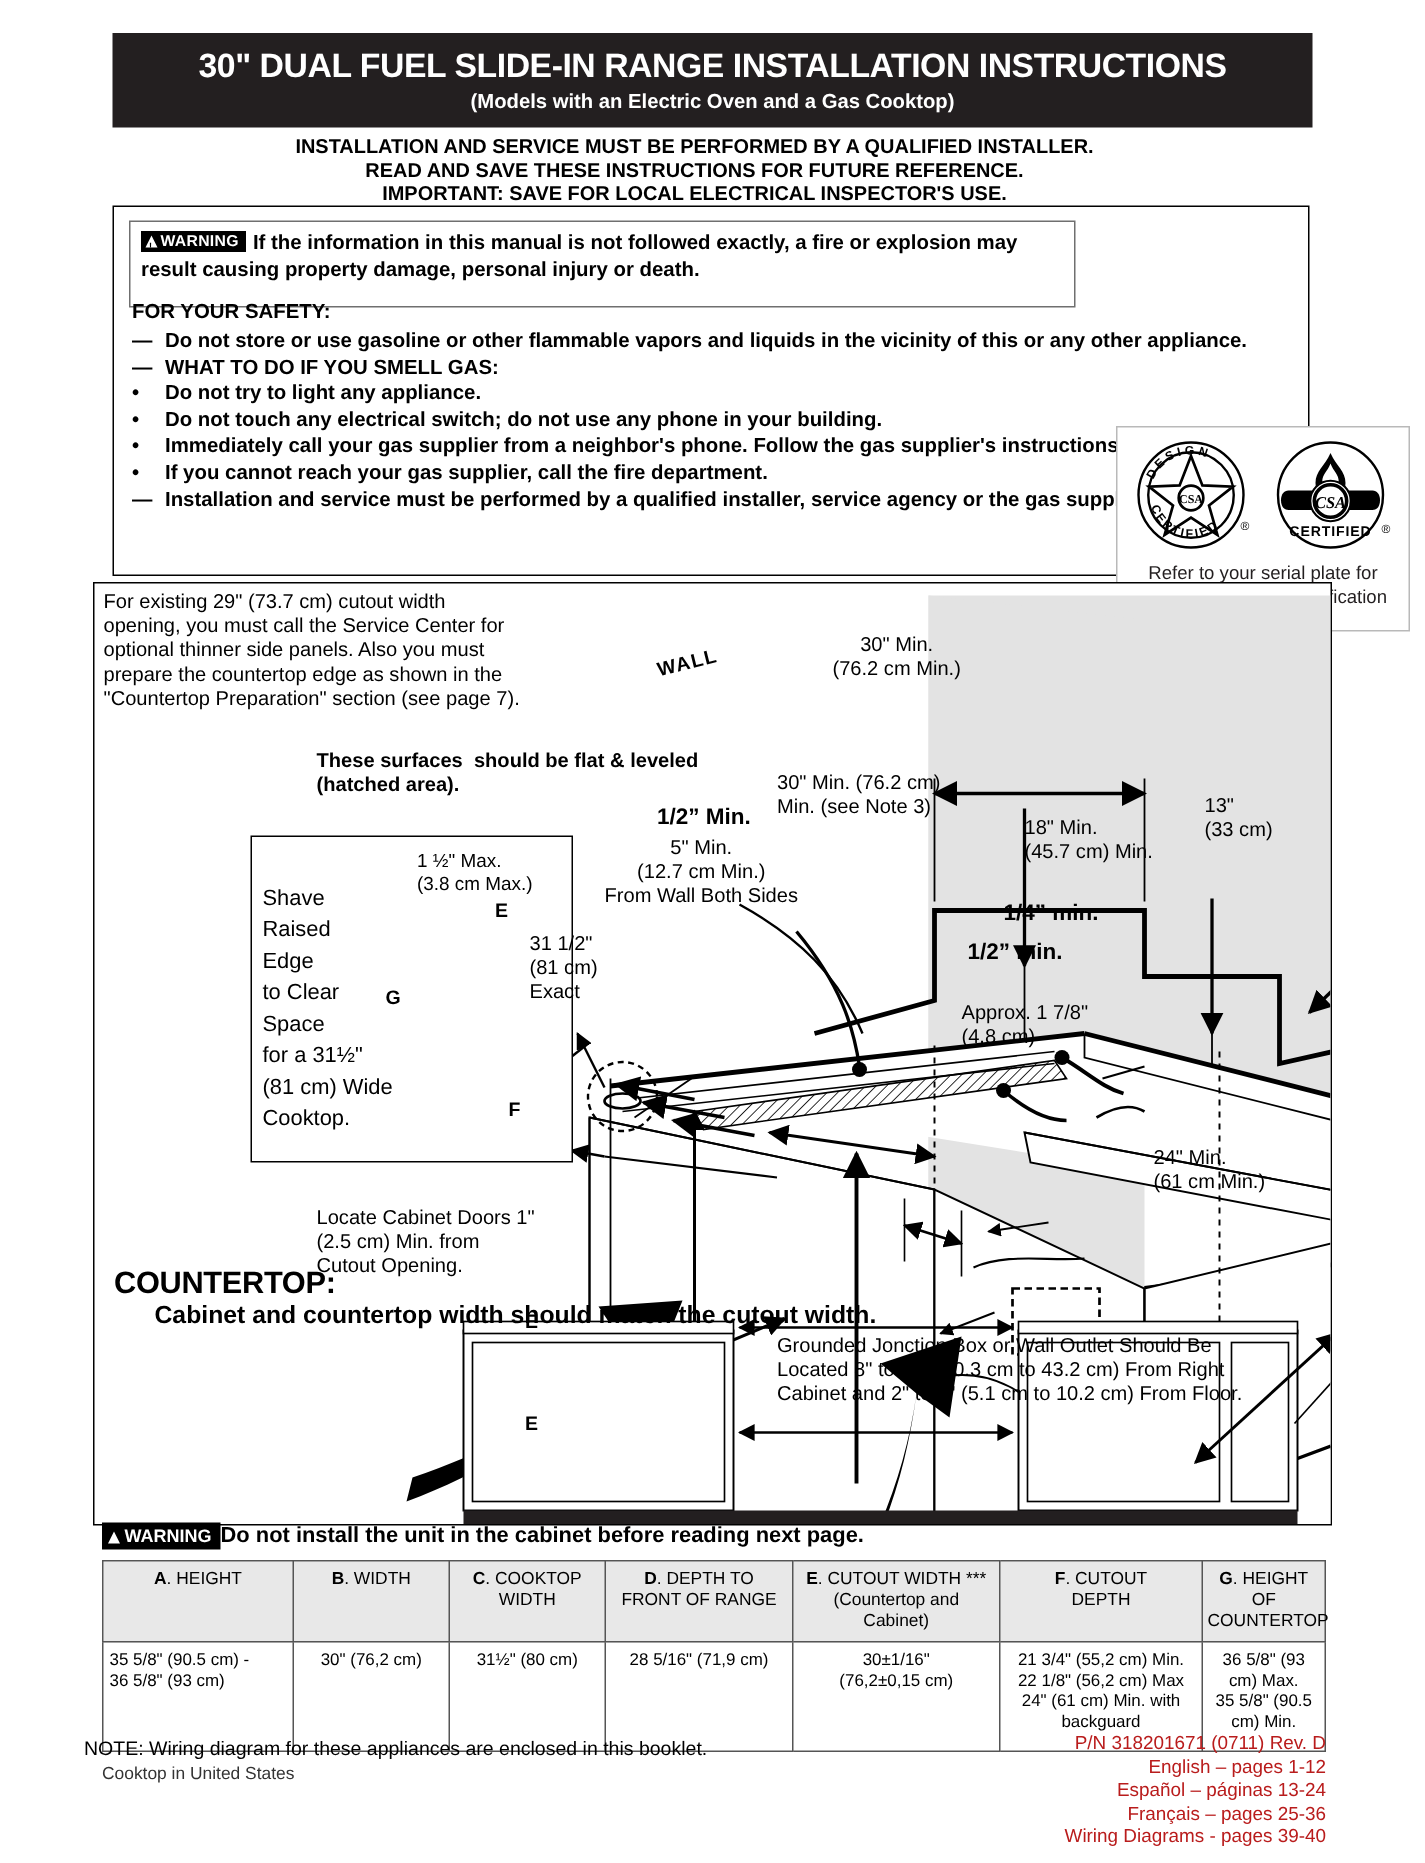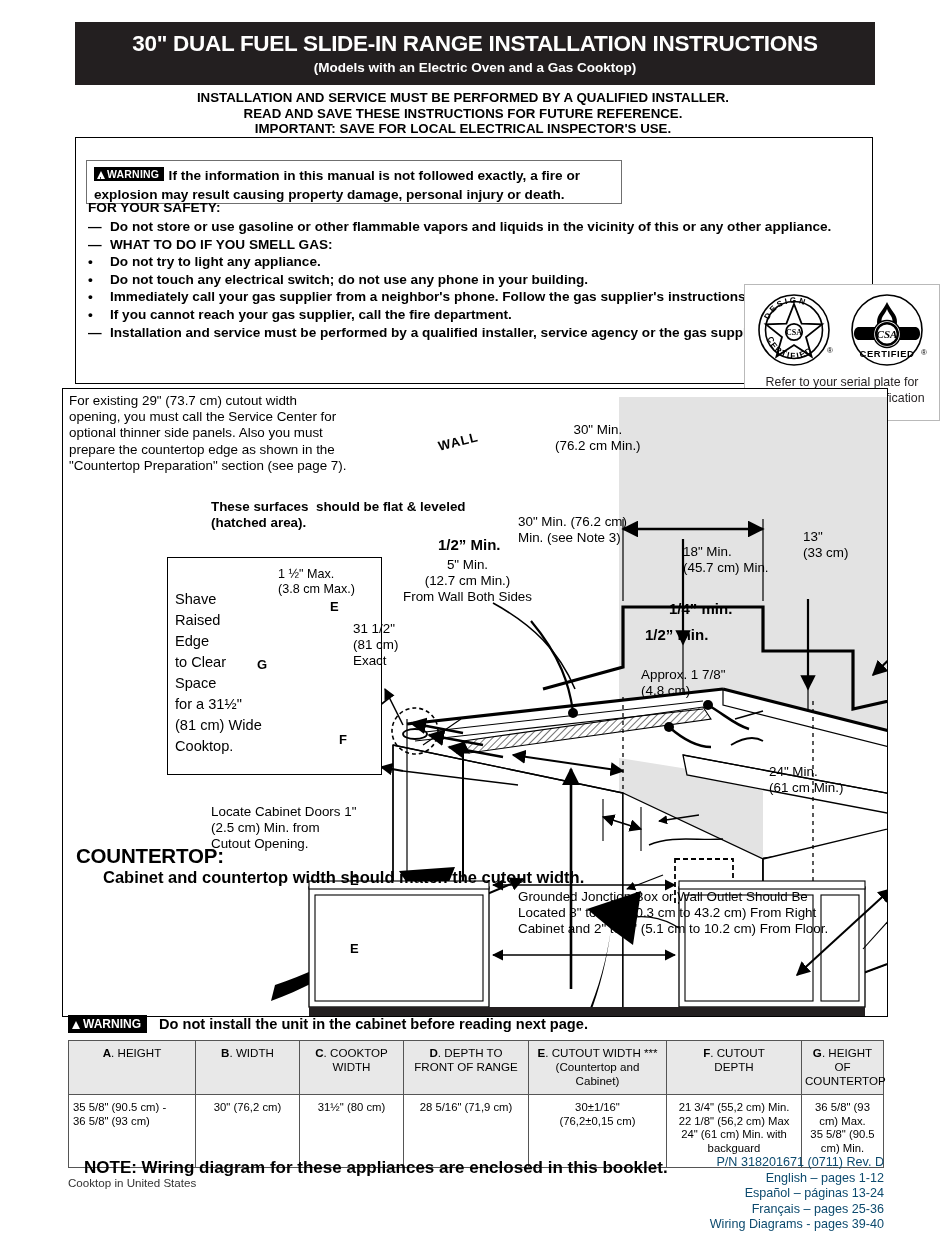--- a/index.html
+++ b/index.html
@@ -10,21 +10,21 @@
   .title-bar{position:absolute;left:75px;top:22px;width:800px;height:63px;background:#231f20;
              display:flex;flex-direction:column;align-items:center;justify-content:center;}
   .title-main{color:#fff;font-weight:bold;font-size:22.5px;letter-spacing:-0.3px;line-height:1;}
   .title-sub{color:#fff;font-weight:bold;font-size:13.5px;margin-top:5px;line-height:1;}
 
   .intro{position:absolute;left:0;top:90px;width:926px;text-align:center;font-weight:bold;font-size:13.3px;line-height:15.5px;}
 
   
   .safety-box{position:absolute;left:75px;top:137px;width:798px;height:247px;border:1.5px solid #000;box-sizing:border-box;}
 
-  .warn-line{position:absolute;left:10px;top:22px;width:536px;border:1.5px solid #6f6f6f;box-sizing:border-box;padding:5px 6px 0 7px;}
+  .warn-line{position:absolute;left:10px;top:9px;width:631px;border:1.5px solid #6f6f6f;box-sizing:border-box;padding:5px 6px 15px 7px;}
   .warn-badge{display:inline-block;background:#000;color:#fff;font-weight:bold;font-size:10.5px;letter-spacing:0.2px;
               padding:1px 5px 1px 3px;vertical-align:2px;line-height:12px;}
   .warn-badge .tri{display:inline-block;width:0;height:0;border-left:4.5px solid transparent;border-right:4.5px solid transparent;
                    border-bottom:8px solid #fff;position:relative;top:1px;margin-right:2px;}
   .warn-badge .tri::after{content:"!";position:absolute;left:-1.6px;top:2px;font-size:6px;color:#000;font-weight:bold;}
   .warn-text{font-weight:bold;font-size:13.6px;line-height:17.5px;display:inline;}
 
   .fys{position:absolute;left:12px;top:62px;font-weight:bold;font-size:13.6px;}
   .safety-list{position:absolute;left:12px;top:80px;width:776px;}
   .sitem{display:flex;font-weight:bold;font-size:13.6px;line-height:17.6px;margin-bottom:0px;}
@@ -44,34 +44,34 @@
   .txt.sm{font-size:12.6px;line-height:15px;}
 
   .shave-box{position:absolute;left:104px;top:168px;width:215px;height:218px;border:1.4px solid #000;box-sizing:border-box;background:#fff;}
 
   .imp-word{position:absolute;left:13px;top:455px;font-weight:bold;font-size:20.5px;letter-spacing:-0.2px;}
   .imp-body{position:absolute;left:40px;top:478px;font-weight:bold;font-size:16.5px;line-height:21.5px;}
 
   
   .warn2{position:absolute;left:68px;top:1015px;display:flex;align-items:center;}
   .warn2 .badge2{background:#000;color:#fff;font-weight:bold;font-size:12px;padding:2px 6px 2px 4px;line-height:14px;}
-  .warn2 .w2text{font-weight:bold;font-size:14.6px;margin-left:12px;}
+  .warn2 .w2text{font-weight:bold;font-size:14.6px;}
 
   
   table.spec{position:absolute;left:68px;top:1040px;width:816px;border-collapse:collapse;table-layout:fixed;}
   table.spec th,table.spec td{border:1px solid #555;vertical-align:top;}
   table.spec th{background:#e8e8e8;font-weight:normal;font-size:11.6px;line-height:14px;text-align:center;padding:5px 3px 6px;}
   table.spec th b{font-weight:bold;}
   table.spec td{font-size:11.3px;line-height:13.6px;padding:6px 4px 4px;height:62px;}
   td.c{text-align:center;}
 
   
-  .note{position:absolute;left:84px;top:1158px;font-weight:bold;font-size:17px;}
+  .note{position:absolute;left:56px;top:1158px;font-weight:normal;font-size:13px;}
   .printed{position:absolute;left:68px;top:1176px;font-size:11.6px;color:#333;}
-  .pn{position:absolute;right:66px;top:1155px;text-align:right;font-size:12.6px;line-height:15.6px;color:#0c4a6e;}
+  .pn{position:absolute;right:66px;top:1155px;text-align:right;font-size:12.6px;line-height:15.6px;color:#b91c1c;}
 
   svg{display:block;}
 </style>
 </head>
 <body>
 
 <div class="page">
 
   <div class="title-bar">
     <div class="title-main">30" DUAL FUEL SLIDE-IN RANGE INSTALLATION INSTRUCTIONS</div>

